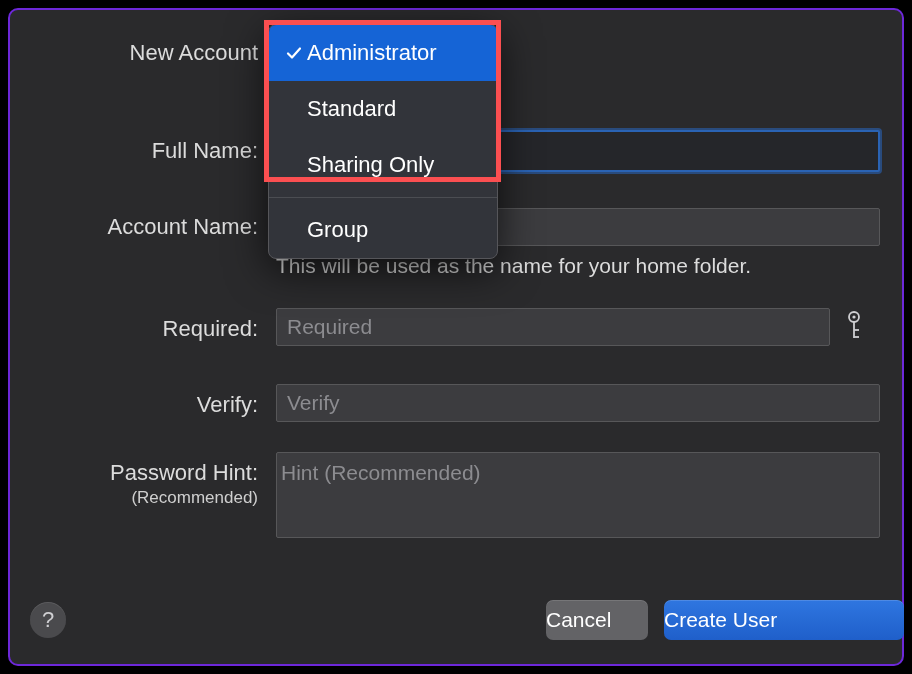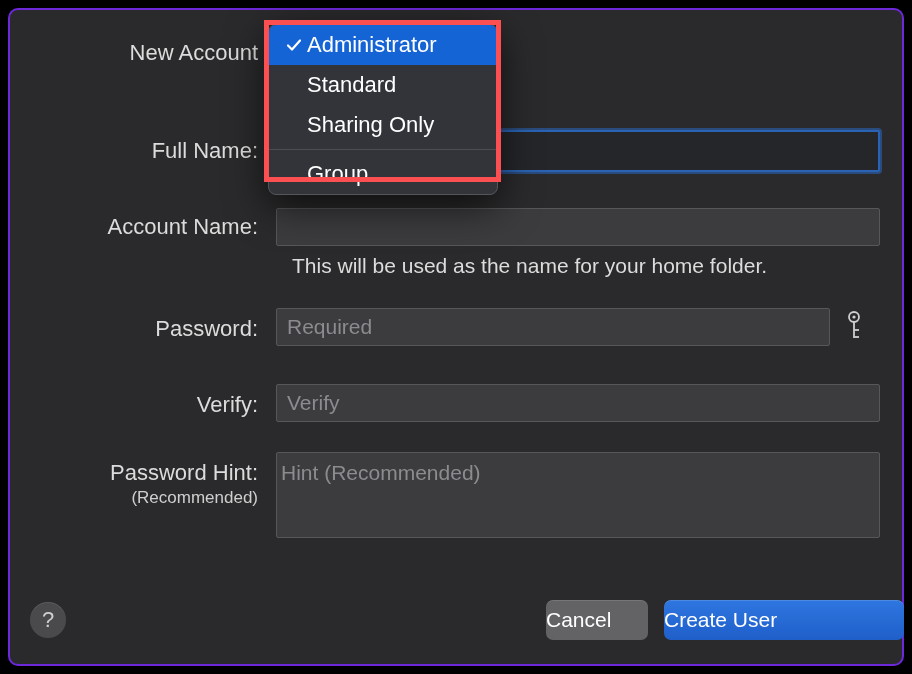--- a/index.html
+++ b/index.html
@@ -86,21 +86,21 @@
     background: #32343a;
     border: 1px solid #56565a;
     border-radius: 8px;
     box-shadow: 0 10px 40px rgba(0,0,0,0.7);
     z-index: 100;
     overflow: hidden;
   }
   .popup-item {
     display: flex;
     align-items: center;
-    height: 40px;
+    height: 56px;
     padding: 0 14px 0 12px;
     color: #fff;
     font-size: 22px;
     cursor: default;
   }
   .popup-item .chk {
     width: 26px;
     display: inline-flex;
     justify-content: center;
     color: #fff;
@@ -166,23 +166,23 @@
 
   <div class="label" style="top:128px;">Full Name:</div>
   <div class="field focus" style="top:120px; width:604px; height:42px;">
     <input type="text" style="">
   </div>
 
   <div class="label" style="top:204px;">Account Name:</div>
   <div class="field" style="top:198px; width:604px; height:38px;">
     <input type="text" style="">
   </div>
-  <div class="helper" style="left:266px; top:244px;margin-left:16px;">This will be used as the name for your home folder.</div>
-
-  <div class="label" style="top:306px;">Password:</div>
+  <div class="helper" style="left:266px; top:244px;">This will be used as the name for your home folder.</div>
+
+  <div class="label" style="top:306px;">Required:</div>
   <div class="field" style="top:298px; width:554px; height:38px;">
     <input type="password" placeholder="Required" style="">
   </div>
   <div class="key-icon" style="left:834px; top:300px;">
     <svg width="20" height="30" viewBox="0 0 20 30" fill="none" stroke="currentColor" stroke-width="1.8">
       <circle cx="10" cy="7" r="5"></circle>
       <circle cx="10" cy="7" r="1.6" fill="currentColor" stroke="none"></circle>
       <line x1="10" y1="12" x2="10" y2="28"></line>
       <line x1="10" y1="20" x2="15" y2="20"></line>
       <line x1="10" y1="27" x2="15" y2="27"></line>

